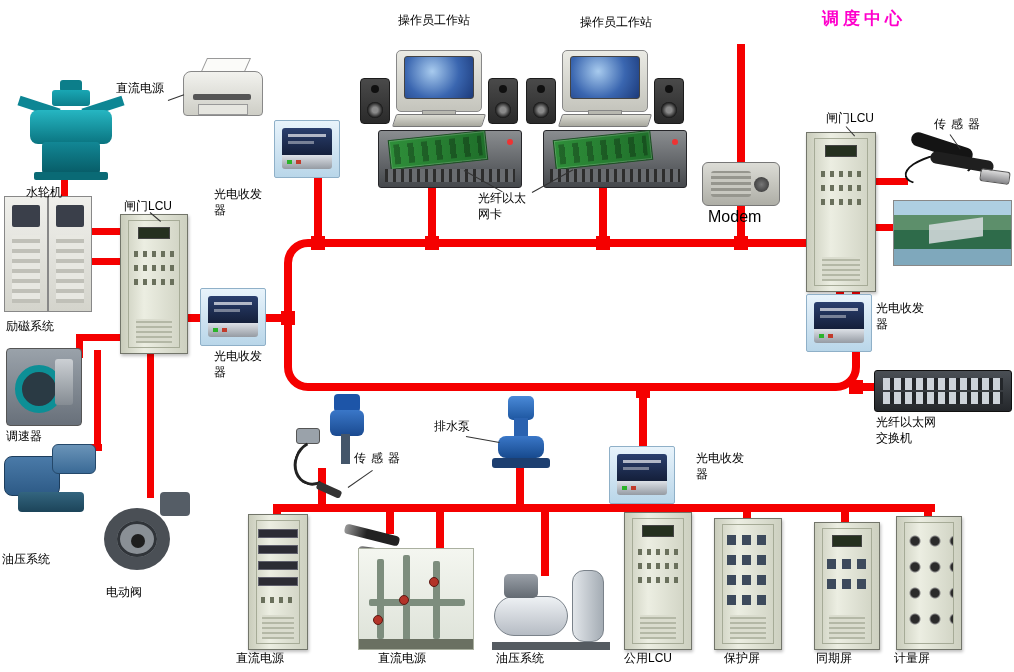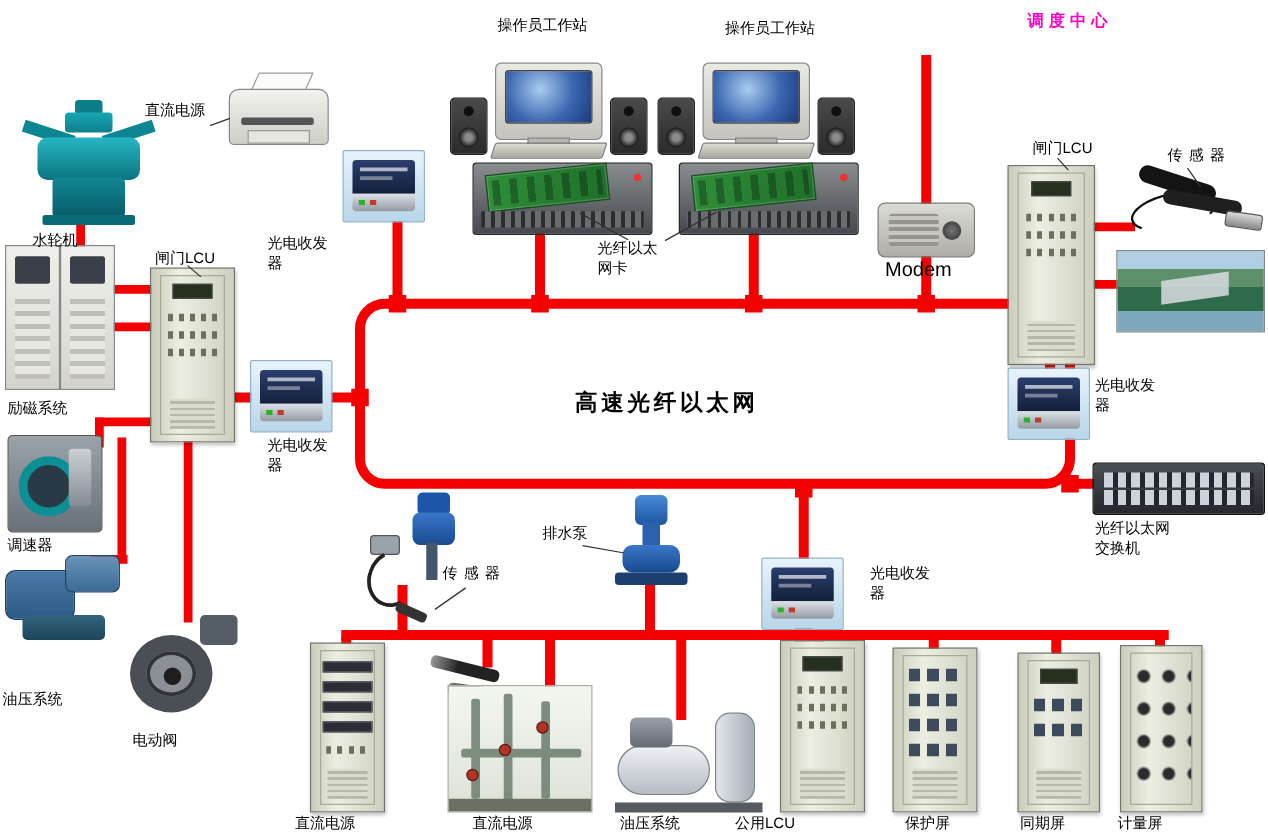--- a/index.html
+++ b/index.html
@@ -8,21 +8,21 @@
   #canvas{position:relative;width:1014px;height:672px;background:#fff;overflow:hidden}
 
   
   .line{position:absolute;background:#f50000;z-index:5}
   .jct{position:absolute;width:14px;height:14px;background:#f50000;z-index:6}
   .ring{position:absolute;border:8px solid #f50000;border-radius:24px;z-index:4;background:transparent}
 
   
   .lbl{position:absolute;color:#000;font-size:12px;line-height:1.35;word-break:break-all;z-index:30;font-weight:500}
   .lbl.big{font-size:18px;font-weight:bold;letter-spacing:3px}
-  .lbl.magenta{color:#ff00cc;font-weight:bold;font-size:13px;letter-spacing:4px}
+  .lbl.magenta{color:#ff00cc;font-weight:bold;font-size:17px;letter-spacing:4px}
   .lbl.sp{letter-spacing:5px}
   .w48{width:48px}.w50{width:50px}.w66{width:66px}
   .ptr{position:absolute;height:1px;background:#333;transform-origin:0 50%;z-index:28}
 
   
   .cab{position:absolute;z-index:10;background:linear-gradient(90deg,#c9ccbb,#eceee2 35%,#cdd0c0);border:1px solid #72756a;box-shadow:1px 2px 3px rgba(0,0,0,.25)}
   .cab .door{position:absolute;inset:5px 7px;border:1px solid #a6ab97}
   .cab .scr{position:absolute;top:12px;left:26%;width:48%;height:12px;background:#25301f;border:1px solid #444}
   .cab .row{position:absolute;left:20%;width:60%;height:6px;background:repeating-linear-gradient(90deg,#6a705c 0 4px,transparent 4px 9px)}
   .cab .vent{position:absolute;bottom:10px;left:22%;width:56%;height:24px;background:repeating-linear-gradient(0deg,#b4b8a6 0 2px,#dadcce 2px 5px)}
@@ -390,30 +390,29 @@
   <div class="lbl" style="left:708px;top:206px;font-size:16px">Modem</div>
   <div class="lbl" style="left:826px;top:110px">闸门LCU</div>
   <div class="lbl sp" style="left:934px;top:116px">传感器</div>
   <div class="lbl" style="left:26px;top:184px">水轮机</div>
   <div class="lbl" style="left:124px;top:198px">闸门LCU</div>
   <div class="lbl" style="left:6px;top:318px">励磁系统</div>
   <div class="lbl w48" style="left:214px;top:348px">光电收发器</div>
   <div class="lbl" style="left:6px;top:428px">调速器</div>
   <div class="lbl" style="left:2px;top:551px">油压系统</div>
   <div class="lbl" style="left:106px;top:584px">电动阀</div>
-  <div class="lbl big" style="left:460px;top:310px">高速光纤以太网</div>
   <div class="lbl w48" style="left:876px;top:300px">光电收发器</div>
   <div class="lbl w66" style="left:876px;top:414px">光纤以太网交换机</div>
   <div class="lbl w48" style="left:696px;top:450px">光电收发器</div>
   <div class="lbl" style="left:434px;top:418px">排水泵</div>
   <div class="lbl sp" style="left:354px;top:450px">传感器</div>
   <div class="lbl" style="left:236px;top:650px">直流电源</div>
   <div class="lbl" style="left:378px;top:650px">直流电源</div>
   <div class="lbl" style="left:496px;top:650px">油压系统</div>
-  <div class="lbl" style="left:588px;top:650px">公用LCU</div>
+  <div class="lbl" style="left:624px;top:650px">公用LCU</div>
   <div class="lbl" style="left:724px;top:650px">保护屏</div>
   <div class="lbl" style="left:816px;top:650px">同期屏</div>
   <div class="lbl" style="left:894px;top:650px">计量屏</div>
 
   <div class="ptr" style="left:464px;top:170px;width:44px;transform:rotate(29deg)"></div>
   <div class="ptr" style="left:532px;top:192px;width:47px;transform:rotate(-29deg)"></div>
   <div class="ptr" style="left:466px;top:436px;width:34px;transform:rotate(10deg)"></div>
   <div class="ptr" style="left:348px;top:487px;width:30px;transform:rotate(-35deg)"></div>
   <div class="ptr" style="left:950px;top:134px;width:18px;transform:rotate(55deg)"></div>
   <div class="ptr" style="left:168px;top:100px;width:17px;transform:rotate(-20deg)"></div>

